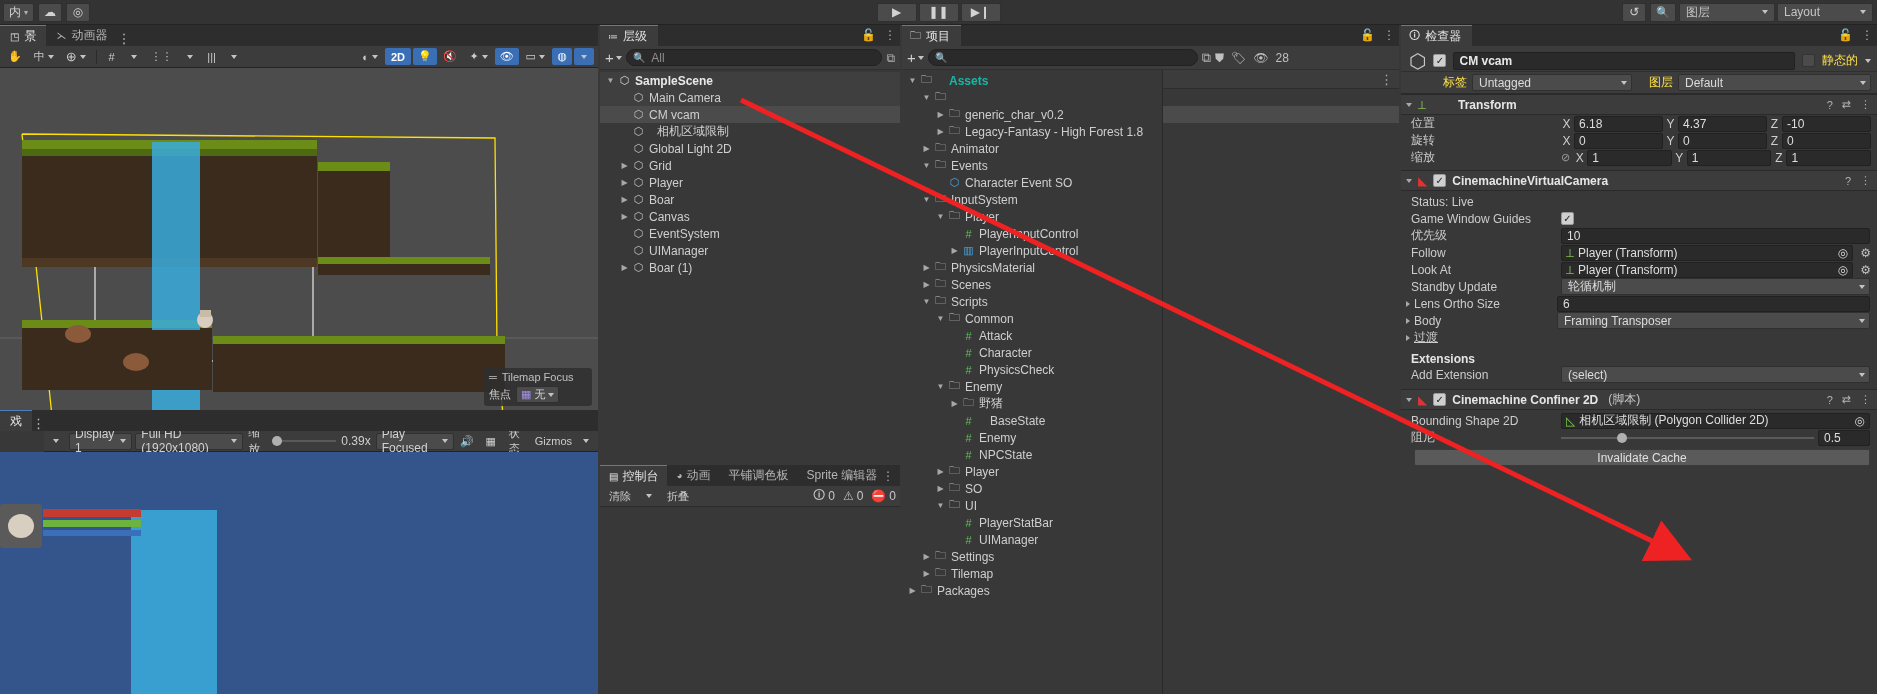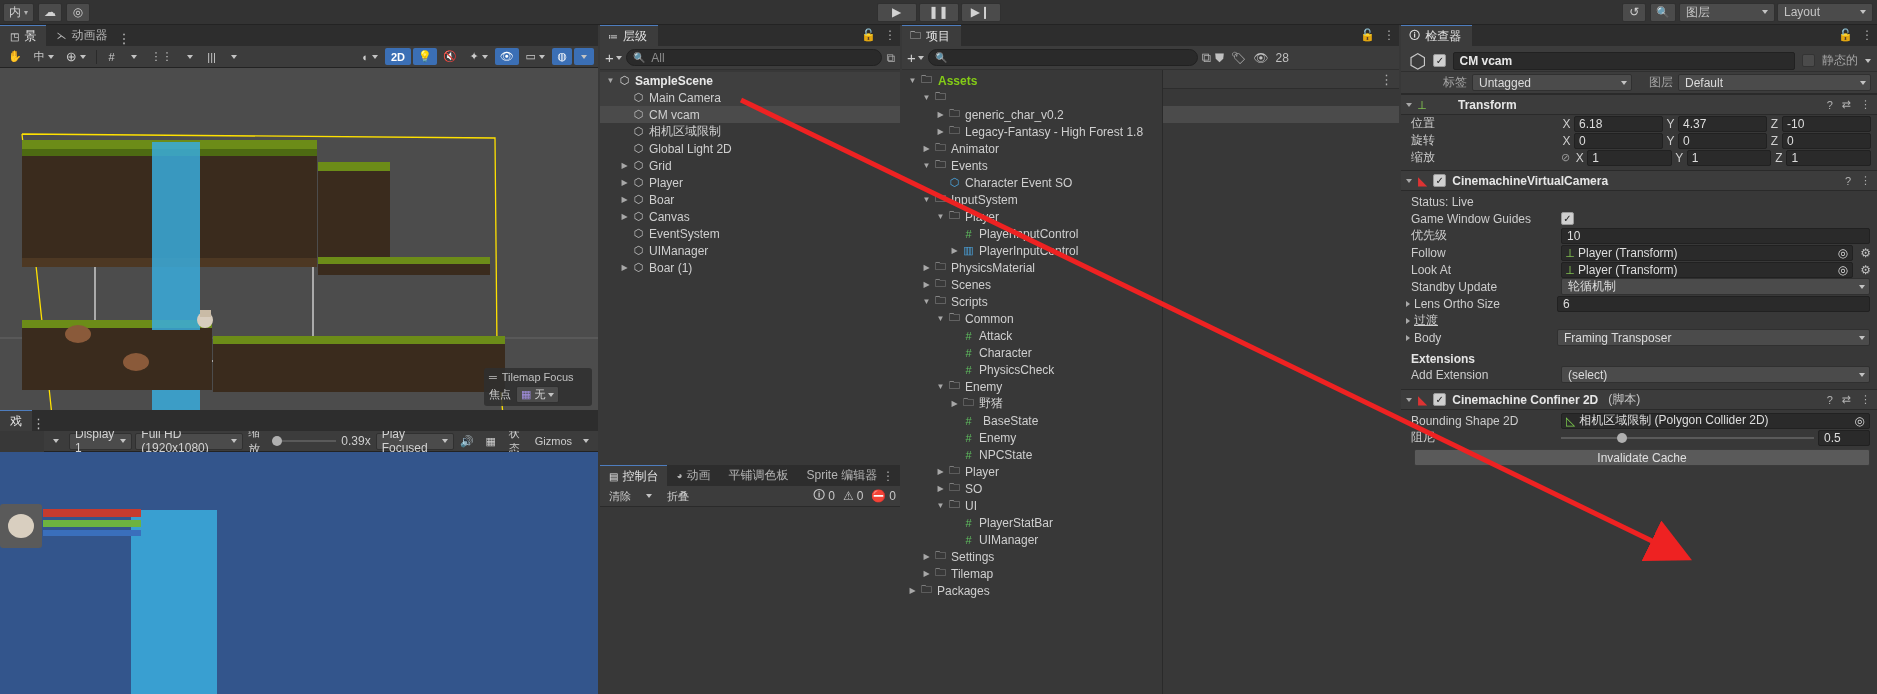--- a/index.html
+++ b/index.html
@@ -66,21 +66,21 @@
   .proj-right { flex:1; background:#383838; border-left:1px solid #2a2a2a;}
   .proj-breadcrumb { height:19px; background:#3c3c3c; border-bottom:1px solid #2d2d2d; position:relative;}
 
   
   .insp-panel { position:absolute; left:1401px; top:25px; width:476px; height:669px; background:#383838;}
   .insp-headrow { height:26px; background:#3c3c3c; display:flex; align-items:center; padding:4px 6px 0 8px; gap:7px; border-bottom:1px solid #2f2f2f;}
   .obj-field { flex:1; height:18px; background:#2a2a2a; border:1px solid #212121; border-radius:2px; padding:0 5px; display:flex; align-items:center; color:#e8e8e8; font-weight:bold; font-size:12px;}
   .cb { width:13px; height:13px; background:#cfcfcf; border:1px solid #999; border-radius:2px; display:flex; align-items:center; justify-content:center; color:#1d1d1d; font-size:10px; line-height:1;}
   .cb.empty { background:#4b4b4b; border:1px solid #333; color:transparent;}
   .tagrow { height:22px; display:flex; align-items:center; gap:5px; padding:0 6px 0 8px; background:#3c3c3c; border-bottom:1px solid #2a2a2a;}
-  .lbl-sm { font-size:12px; color:#a3a3a3;}
+  .lbl-sm { font-size:12px; color:#fde047;}
   .dd { height:17px; background:#4b4b4b; border:1px solid #303030; border-radius:2px; display:flex; align-items:center; justify-content:space-between; padding:0 4px 0 6px; font-size:12px; color:#dcdcdc;}
   .comp-head { height:21px; background:#3c3c3c; display:flex; align-items:center; gap:6px; padding:0 6px 0 5px; border-top:1px solid #2a2a2a; border-bottom:1px solid #2a2a2a; position:relative;}
   .comp-title { font-weight:bold; font-size:12px; color:#e6e6e6;}
   .comp-tools { position:absolute; right:6px; display:flex; gap:9px; color:#b2b2b2; font-size:11px; align-items:center;}
   .prop { height:17px; display:flex; align-items:center; font-size:12px; color:#cfcfcf; padding-left:10px;}
   .prop-label { width:150px; flex:0 0 150px; color:#cccccc;}
   .vec { flex:1; display:flex; align-items:center; gap:2px; padding-right:6px;}
   .axis { width:11px; text-align:center; color:#cfcfcf; font-size:12px;}
   .num { flex:1; height:16px; background:#2a2a2a; border:1px solid #212121; border-radius:2px; padding:0 4px; display:flex; align-items:center; color:#dedede; font-size:12px;}
   .field { flex:1; margin-right:7px; height:16px; background:#2a2a2a; border:1px solid #212121; border-radius:2px; padding:0 5px; display:flex; align-items:center; color:#dedede; font-size:12px;}
@@ -373,21 +373,21 @@
           <span style="margin-left: 3px;">Main Camera</span>
         </div>
         <div class="trow sel" style="padding-left: 18px;">
           <span class="tw"></span>
           <span class="ti" style="color: rgb(189, 189, 189); font-size: 11px;">⬡</span>
           <span style="margin-left: 3px;">CM vcam</span>
         </div>
         <div class="trow" style="padding-left: 18px;">
           <span class="tw"></span>
           <span class="ti" style="color: rgb(189, 189, 189); font-size: 11px;">⬡</span>
-          <span style="margin-left: 3px;">相机区域限制</span>
+          <span style="margin-left: 11px;">相机区域限制</span>
         </div>
         <div class="trow" style="padding-left: 18px;">
           <span class="tw"></span>
           <span class="ti" style="color: rgb(189, 189, 189); font-size: 11px;">⬡</span>
           <span style="margin-left: 3px;">Global Light 2D</span>
         </div>
         <div class="trow" style="padding-left: 18px;">
           <span class="tw">▶</span>
           <span class="ti" style="color: rgb(189, 189, 189); font-size: 11px;">⬡</span>
           <span style="margin-left: 3px;">Grid</span>
@@ -498,21 +498,21 @@
         <span>👁</span>
         <span>28</span>
       </div>
     </div>
     <div class="proj-body">
       <div class="proj-left">
         <div class="tree" id="project-tree">
             <div class="trow" style="padding-left: 4px;">
               <span class="tw">▼</span>
               <span class="ti" style="color: rgb(202, 202, 202); font-size: 11px;">🗀</span>
-              <span style="margin-left: 4px; font-weight: bold; color: #84cc16;">Assets</span>
+              <span style="margin-left: 15px; font-weight: bold; color: #14b8a6;">Assets</span>
             </div>
             <div class="trow" style="padding-left: 18px;">
               <span class="tw">▼</span>
               <span class="ti" style="color: rgb(202, 202, 202); font-size: 11px;">🗀</span>
               <span style="margin-left: 3px;"></span>
             </div>
             <div class="trow" style="padding-left: 32px;">
               <span class="tw">▶</span>
               <span class="ti" style="color: rgb(185, 185, 185); font-size: 11px;">🗀</span>
               <span style="margin-left: 3px;">generic_char_v0.2</span>
@@ -598,21 +598,21 @@
               <span style="margin-left: 3px;">Enemy</span>
             </div>
             <div class="trow" style="padding-left: 46px;">
               <span class="tw">▶</span>
               <span class="ti" style="color: rgb(185, 185, 185); font-size: 11px;">🗀</span>
               <span style="margin-left: 3px;">野猪</span>
             </div>
             <div class="trow" style="padding-left: 46px;">
               <span class="tw"></span>
               <span class="ti" style="color: rgb(95, 191, 95); font-size: 11px;">#</span>
-              <span style="margin-left: 7px;">BaseState</span>
+              <span style="margin-left: 14px;">BaseState</span>
             </div>
             <div class="trow" style="padding-left: 46px;">
               <span class="tw"></span>
               <span class="ti" style="color: rgb(95, 191, 95); font-size: 11px;">#</span>
               <span style="margin-left: 3px;">Enemy</span>
             </div>
             <div class="trow" style="padding-left: 46px;">
               <span class="tw"></span>
               <span class="ti" style="color: rgb(95, 191, 95); font-size: 11px;">#</span>
               <span style="margin-left: 3px;">NPCState</span>
@@ -807,29 +807,29 @@
     </div>
     <div class="prop" style="padding-left:3px">
       <span class="tri" style="margin:0 4px 0 2px"></span>
       <span class="prop-label" style="width:143px;flex:0 0 143px">Lens Ortho Size</span>
       <div class="field">
           <span>6</span>
         </div>
     </div>
     <div class="prop" style="padding-left:3px">
       <span class="tri" style="margin:0 4px 0 2px"></span>
-      <span style="text-decoration:underline">过渡</span>
-    </div>
-    <div class="prop" style="padding-left:3px">
-      <span class="tri" style="margin:0 4px 0 2px"></span>
       <span class="prop-label" style="width:143px;flex:0 0 143px">Body</span>
       <div class="dd" style="flex:1;margin-right:7px">
         <span>Framing Transposer</span>
           <span class="caret"></span>
       </div>
+    </div>
+    <div class="prop" style="padding-left:3px">
+      <span class="tri" style="margin:0 4px 0 2px"></span>
+      <span style="text-decoration:underline">过渡</span>
     </div>
     <div class="prop" style="height:20px;align-items:flex-end">
       <span style="font-weight:bold;color:#e4e4e4">Extensions</span>
     </div>
     <div class="prop">
       <span class="prop-label">Add Extension</span>
       <div class="dd" style="flex:1;margin-right:7px">
         <span>(select)</span>
           <span class="caret"></span>
       </div>

